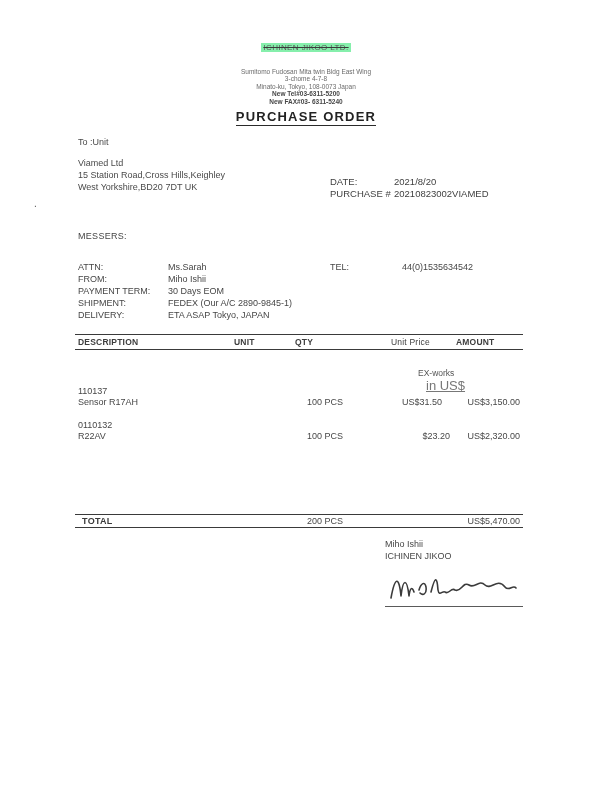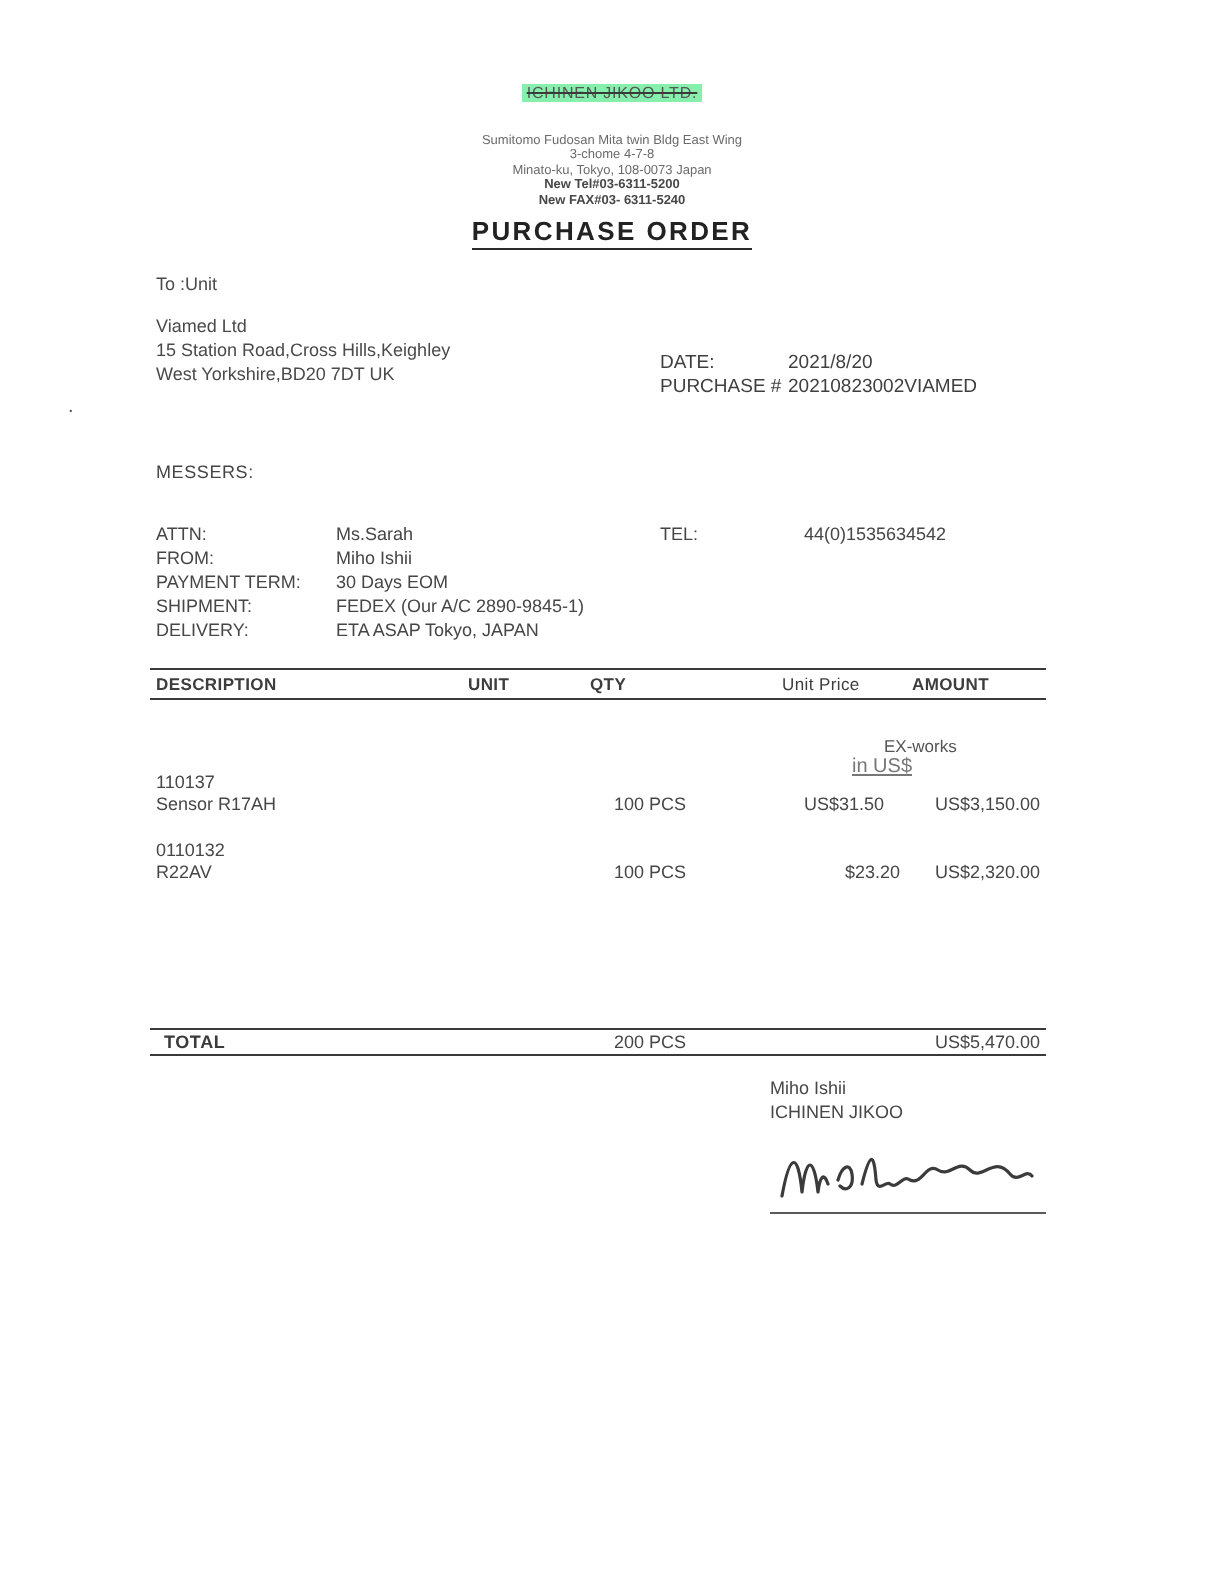--- a/index.html
+++ b/index.html
@@ -59,22 +59,22 @@
   .rule.r4{top:527px;}
   
   .th{position:absolute;top:337px;font-size:8.5px;font-weight:bold;color:#3d3d3d;letter-spacing:.2px;}
   .th.c0{left:78px;}
   .th.c1{left:234px;}
   .th.c2{left:295px;}
   .th.c3{left:391px;font-weight:normal;}
   .th.c4{left:456px;}
   
   .cell{position:absolute;font-size:9px;color:#474747;}
-  .exworks{left:442px;top:368px;font-size:8.5px;color:#555;text-align:center;}
-  .exworks2{left:426px;top:378px;font-size:10px;color:#777;text-decoration:underline;}
+  .exworks{left:418px;top:368px;font-size:8.5px;color:#555;text-align:center;}
+  .exworks2{left:426px;top:378px;font-size:13px;color:#777;text-decoration:underline;}
   .r1-code{left:78px;top:386px;}
   .r1-desc{left:78px;top:397px;}
   .r1-qty{left:307px;top:397px;}
   .r1-price{left:380px;top:397px;width:62px;text-align:right;}
   .r1-amt{left:450px;top:397px;width:70px;text-align:right;}
   .r2-code{left:78px;top:420px;}
   .r2-desc{left:78px;top:431px;}
   .r2-qty{left:307px;top:431px;}
   .r2-price{left:388px;top:431px;width:62px;text-align:right;}
   .r2-amt{left:450px;top:431px;width:70px;text-align:right;}

